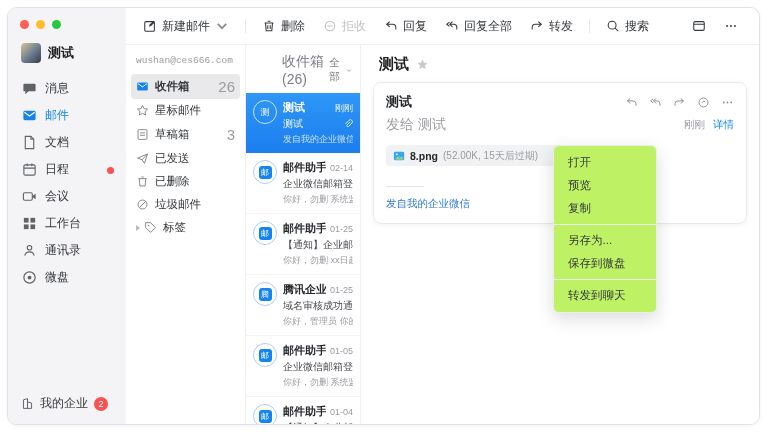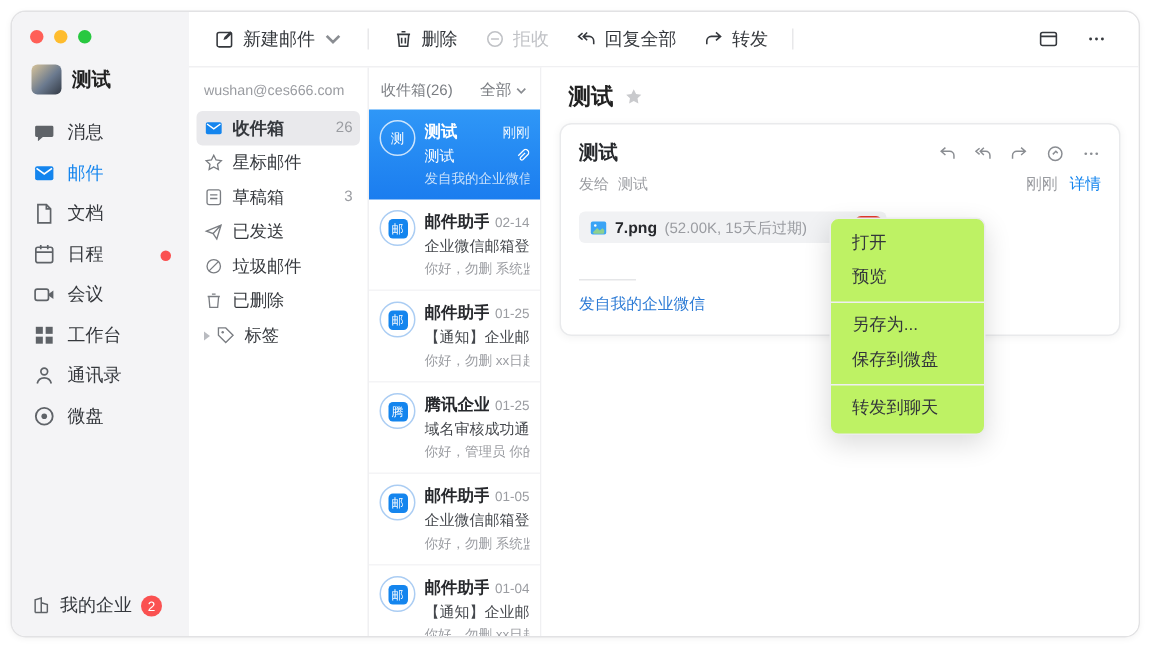--- a/index.html
+++ b/index.html
@@ -31,32 +31,32 @@
   .tb.disabled { color:#c0c2c6; }
   .tb.disabled svg * { stroke:#c0c2c6; }
   .tsep { width:1px; height:14px; background:#e8e8ea; margin:0 5px; flex:none; }
   .tspacer { flex:1; }
   .chev { width:9px; height:9px; }
 
   .content { flex:1; display:flex; min-height:0; border-top:1px solid #f0f0f2; }
 
   
   .folders { width:120px; flex:none; border-right:1px solid #f0f0f2; padding:8px 5px 0 5px; }
-  .acct-mail { font-size:9.5px; color:#9a9ca1; padding:2px 0 8px 5px; white-space:nowrap; overflow:hidden; }
+  .acct-mail { font-size:9.5px; color:#9a9ca1; padding:2px 0 8px 5px; white-space:nowrap; overflow:hidden;font-family:Liberation Mono, monospace; }
   .frow { display:flex; align-items:center; gap:6px; padding:4px 5px; border-radius:4px; font-size:11.5px; color:#35383d; position:relative; }
   .frow.active { background:#e9e9ec; font-weight:bold; }
   .ficon { width:13px; height:13px; flex:none; display:block; }
   .flabel { flex:1; white-space:nowrap; overflow:hidden; }
-  .fcount { font-size:10px; color:#9a9ca1; font-weight:normal; }
+  .fcount { font-size:15px; color:#9a9ca1; font-weight:normal; }
   .caret { width:0; height:0; border-left:4px solid #b9bbc0; border-top:3px solid transparent; border-bottom:3px solid transparent; margin-right:-2px; flex:none; }
 
   
   .list { width:115px; flex:none; border-right:1px solid #f0f0f2; display:flex; flex-direction:column; overflow:hidden; }
   .list-head { display:flex; align-items:center; justify-content:space-between; padding:8px 8px 6px 8px; flex:none; }
-  .list-title { font-size:10px; color:#7a7d82; }
+  .list-title { font-size:14px; color:#7a7d82;margin-left:28px; }
   .list-filter { font-size:10.5px; color:#7a7d82; display:flex; align-items:center; gap:2px; }
   .mitem { display:flex; gap:6px; padding:7px 7px 7px 7px; border-bottom:1px solid #f4f4f6; cursor:default; }
   .mavatar { width:24px; height:24px; border-radius:50%; border:1px solid #abcdf3; flex:none; display:flex; align-items:center; justify-content:center; background:#fff; }
   .mavatar-inner { width:13px; height:13px; border-radius:3px; background:#1485ee; color:#fff; font-size:8px; line-height:13px; text-align:center; display:block; }
   .mbody { flex:1; min-width:0; }
   .mrow1 { display:flex; justify-content:space-between; align-items:baseline; gap:4px; }
   .msender { font-size:11px; color:#26282c; font-weight:bold; white-space:nowrap; overflow:hidden; }
   .mtime { font-size:9px; color:#9a9ca1; flex:none; }
   .mrow2 { display:flex; justify-content:space-between; align-items:center; gap:4px; margin-top:2px; }
   .msubject { font-size:10px; color:#45484d; white-space:nowrap; overflow:hidden; flex:1; }
@@ -73,21 +73,21 @@
   .reading { flex:1; min-width:0; position:relative; padding:8px 10px 0 10px; background:#fff; }
   .r-title-row { display:flex; align-items:center; gap:7px; padding:2px 0 8px 8px; }
   .r-title { font-size:15px; font-weight:bold; color:#222; }
   .star { width:13px; height:13px; }
   .card { border:1px solid #e9eaec; border-radius:8px; box-shadow:0 1px 6px rgba(0,0,0,.05); padding:10px 12px; height:142px; position:relative; margin:0 2px; }
   .c-row1 { display:flex; align-items:center; }
   .c-sender { font-size:13px; font-weight:bold; color:#26282c; flex:1; }
   .c-actions { display:flex; align-items:center; gap:11px; }
   .c-actions svg { width:13px; height:13px; }
   .c-row2 { display:flex; align-items:center; margin-top:5px; }
-  .c-to { font-size:10px; color:#9a9ca1; flex:1;font-family:Liberation Mono, monospace; }
+  .c-to { font-size:14px; color:#9a9ca1; flex:1; }
   .c-meta { font-size:10.5px; color:#9a9ca1; display:flex; gap:8px; }
   .c-detail { color:#1485ee; }
   .att-pill { margin-top:11px; width:205px; height:21px; background:#f1f2f4; border-radius:4px; display:flex; align-items:center; gap:5px; padding:0 3px 0 7px; }
   .att-ic { width:12px; height:12px; flex:none; }
   .att-name { font-size:10.5px; color:#26282c; font-weight:bold; }
   .att-meta { font-size:10px; color:#9a9ca1; flex:1; white-space:nowrap; overflow:hidden; }
   .att-caret-btn { width:18px; height:15px; display:flex; align-items:center; justify-content:center; border:2px solid #e33a2e; border-radius:4px; background:#e9eaec; flex:none; }
   .att-caret-btn svg { width:9px; height:9px; }
   .sig-block { position:absolute; left:12px; bottom:12px; }
   .sig-divider { width:38px; height:1px; background:#e5e6e8; margin-bottom:6px; }
@@ -204,31 +204,44 @@
       </div>
       <div class="tb disabled">
         <svg viewBox="0 0 16 16">
             <circle cx="8" cy="8" r="5.5" fill="none" stroke="#c0c2c6" stroke-width="1.2"></circle>
             <path d="M5 8h6" stroke="#c0c2c6" stroke-width="1.2"></path>
           </svg>
         <span>拒收</span>
       </div>
       <div class="tb">
         <svg viewBox="0 0 16 16">
+            <path d="M6.5 3 3 6l3.5 3M3 6h7a3.5 3.5 0 0 1 3.5 3.5V12" fill="none" stroke="#35383d" stroke-width="1.2"></path>
+          </svg>
+        <span>回复</span>
+      </div>
+      <div class="tb">
+        <svg viewBox="0 0 16 16">
             <path d="M5 3.5 2 6l3 2.5M8.5 3 5.5 6l3 3M5.5 6h4.5a3.5 3.5 0 0 1 3.5 3.5V12" fill="none" stroke="#35383d" stroke-width="1.2"></path>
           </svg>
         <span>回复全部</span>
       </div>
       <div class="tb">
         <svg viewBox="0 0 16 16">
             <path d="M9.5 3 13 6 9.5 9M13 6H6A3.5 3.5 0 0 0 2.5 9.5V12" fill="none" stroke="#35383d" stroke-width="1.2"></path>
           </svg>
         <span>转发</span>
       </div>
       <span class="tsep"></span>
+      <div class="tb">
+        <svg viewBox="0 0 16 16">
+            <circle cx="7" cy="7" r="4.5" fill="none" stroke="#35383d" stroke-width="1.2"></circle>
+            <path d="M10.5 10.5 14 14" stroke="#35383d" stroke-width="1.2"></path>
+          </svg>
+        <span>搜索</span>
+      </div>
       <span class="tspacer"></span>
       <div class="tb">
         <svg viewBox="0 0 16 16">
             <rect x="2" y="3" width="12" height="10" rx="1.5" fill="none" stroke="#35383d" stroke-width="1.2"></rect>
             <path d="M2 6h12" stroke="#35383d" stroke-width="1.2"></path>
           </svg>
       </div>
       <div class="tb">
         <svg viewBox="0 0 16 16">
             <circle cx="3.5" cy="8" r="1.1" fill="#35383d"></circle>
@@ -268,31 +281,31 @@
         </div>
         <div class="frow">
           <svg class="ficon" viewBox="0 0 16 16">
               <path d="M2 7.5 14 2.5 10.5 14 7.5 9.5zM7.5 9.5 14 2.5" fill="none" stroke="#7a7d82" stroke-width="1.1"></path>
             </svg>
           <span class="flabel">已发送</span>
           <span class="fcount"></span>
         </div>
         <div class="frow">
           <svg class="ficon" viewBox="0 0 16 16">
+              <path d="M3 4.5h10M6.5 2.5h3M4 4.5l.8 9h6.4l.8-9" fill="none" stroke="#7a7d82" stroke-width="1.1"></path>
+            </svg>
+          <span class="flabel">已删除</span>
+          <span class="fcount"></span>
+        </div>
+        <div class="frow">
+          <svg class="ficon" viewBox="0 0 16 16">
               <circle cx="8" cy="8" r="5.5" fill="none" stroke="#7a7d82" stroke-width="1.1"></circle>
               <path d="M4.2 11.8 11.8 4.2" stroke="#7a7d82" stroke-width="1.1"></path>
             </svg>
           <span class="flabel">垃圾邮件</span>
-          <span class="fcount"></span>
-        </div>
-        <div class="frow">
-          <svg class="ficon" viewBox="0 0 16 16">
-              <path d="M3 4.5h10M6.5 2.5h3M4 4.5l.8 9h6.4l.8-9" fill="none" stroke="#7a7d82" stroke-width="1.1"></path>
-            </svg>
-          <span class="flabel">已删除</span>
           <span class="fcount"></span>
         </div>
         <div class="frow">
           <span class="caret"></span>
           <svg class="ficon" viewBox="0 0 16 16">
               <path d="M2 2h6l6 6-6 6-6-6z" fill="none" stroke="#7a7d82" stroke-width="1.1"></path>
               <circle cx="5.5" cy="5.5" r="1" fill="#7a7d82"></circle>
             </svg>
           <span class="flabel">标签</span>
         </div>
@@ -449,38 +462,39 @@
               <span class="c-detail">详情</span>
             </span>
           </div>
 
           <div class="att-pill">
             <svg class="att-ic" viewBox="0 0 14 14">
                 <rect x="1" y="2" width="12" height="10" rx="1.5" fill="#3aa4f5"></rect>
                 <path d="M2.5 10.5 6 7l2 2 2-1.8 1.5 1.3v2a1 1 0 0 1-1 1h-7z" fill="#8fd08f"></path>
                 <circle cx="4.5" cy="5" r="1" fill="#fff"></circle>
               </svg>
-            <span class="att-name">7.png</span>
+            <span class="att-name">8.png</span>
             <span class="att-meta">(52.00K, 15天后过期)</span>
             <span class="att-caret-btn">
               <svg viewBox="0 0 10 10">
                   <path d="M2 3.5 5 6.5 8 3.5" fill="none" stroke="#7a7d82" stroke-width="1.4"></path>
                 </svg>
             </span>
           </div>
 
           <div class="sig-block">
             <div class="sig-divider"></div>
             <span class="sig">发自我的企业微信</span>
           </div>
         </div>
 
         <div class="menu">
           <div class="menu-item">打开</div>
           <div class="menu-item">预览</div>
+          <div class="menu-item">复制</div>
           <div class="menu-sep"></div>
           <div class="menu-item">另存为...</div>
           <div class="menu-item">保存到微盘</div>
           <div class="menu-sep"></div>
           <div class="menu-item">转发到聊天</div>
         </div>
       </div>
 
     </div>
   </div>

